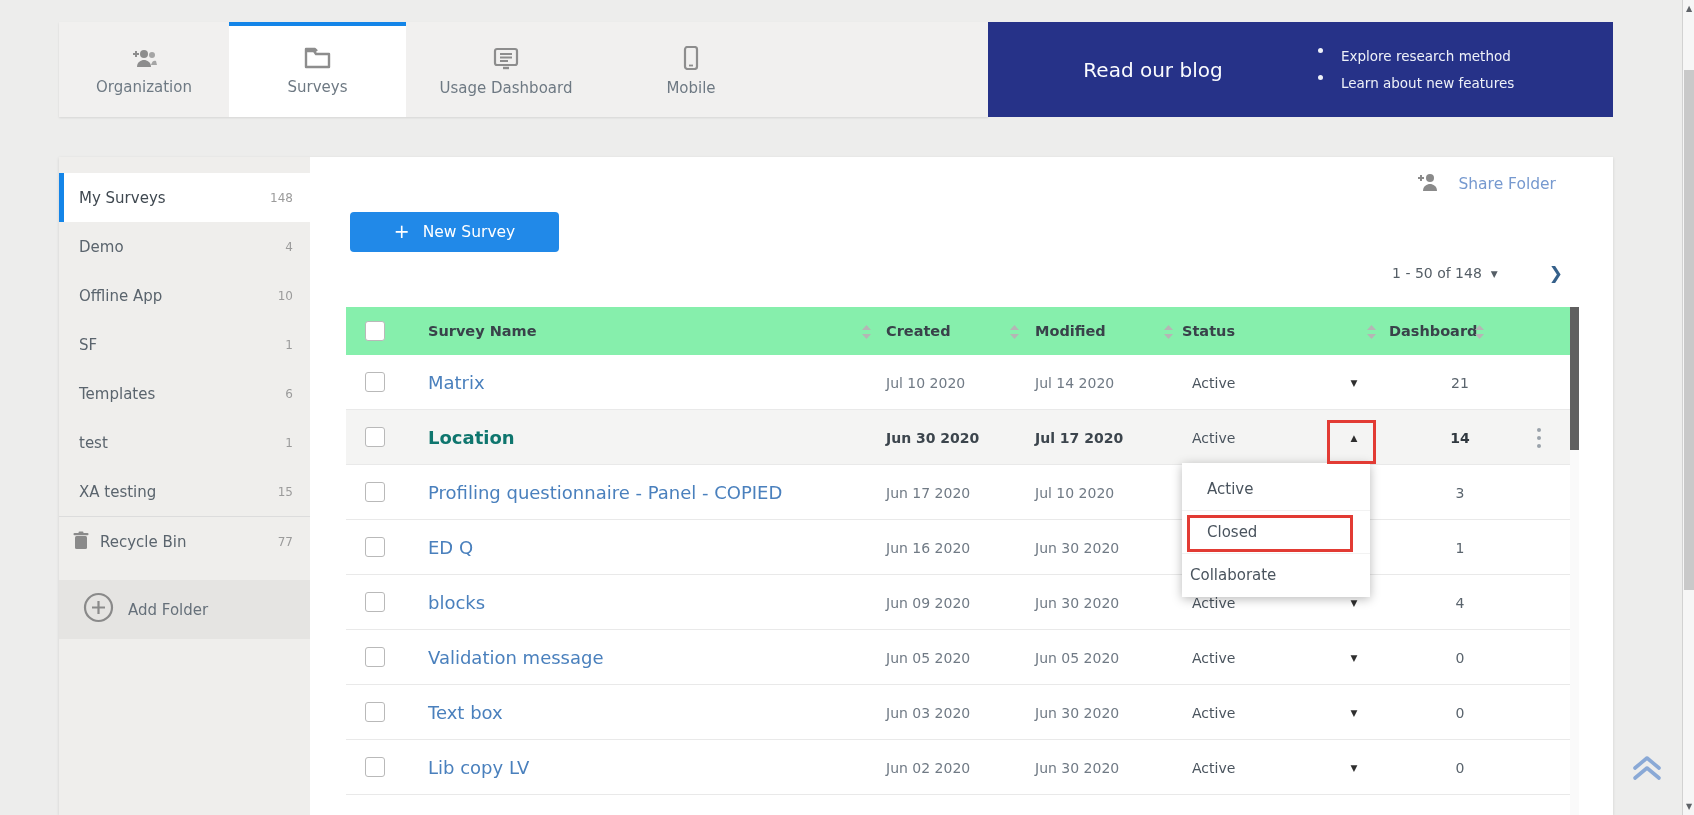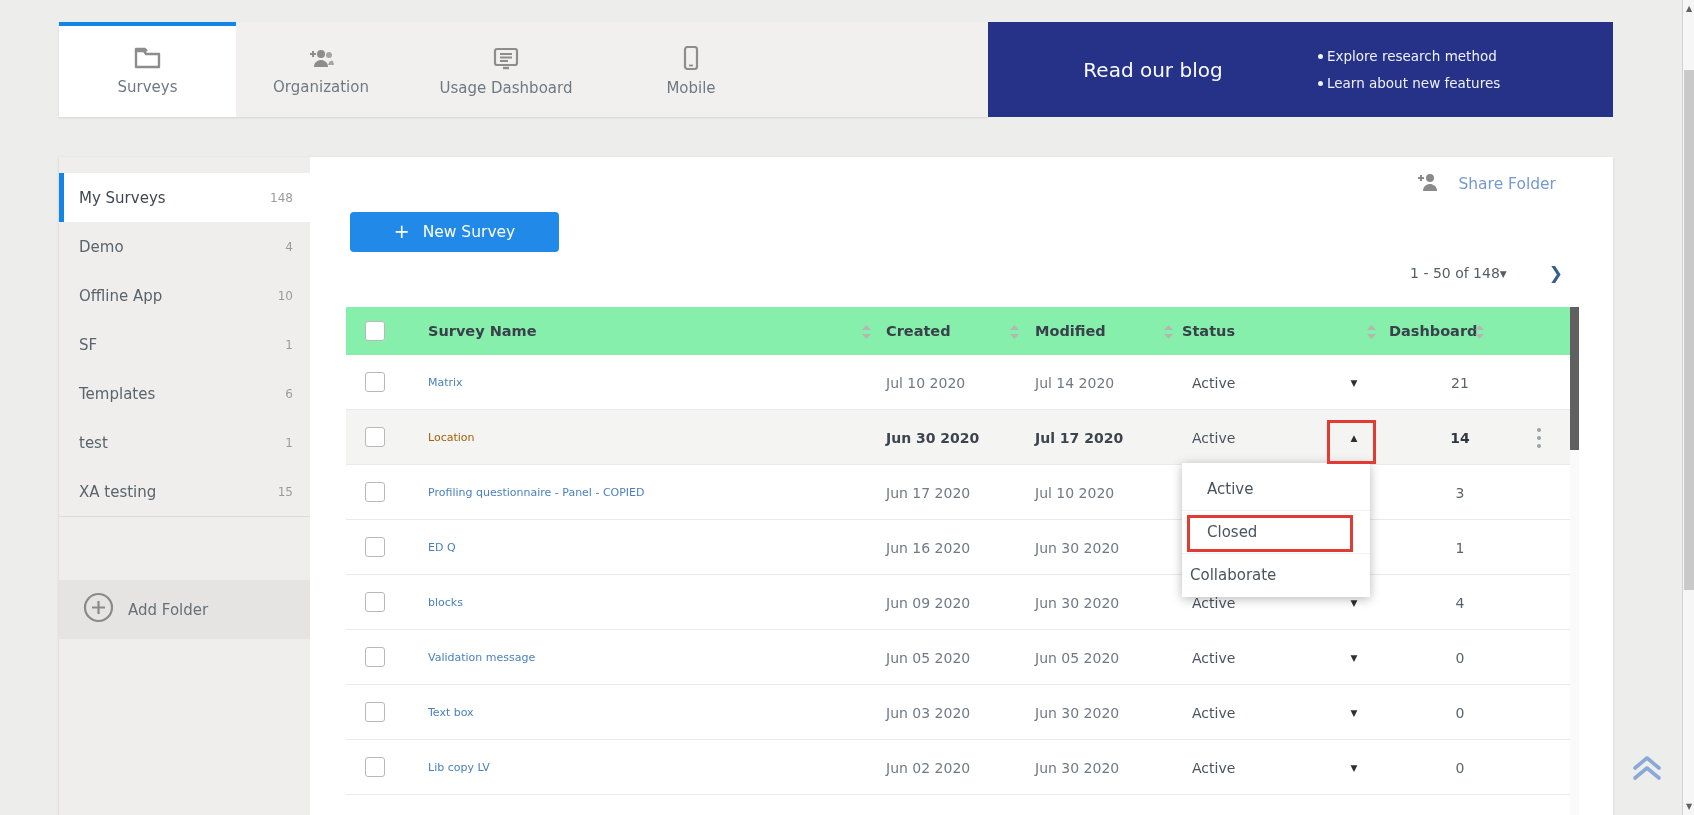--- a/index.html
+++ b/index.html
@@ -14,21 +14,21 @@
     box-shadow:0 1px 2px rgba(0,0,0,.10);display:flex;}
   .tab{height:100%;box-sizing:border-box;border-top:4px solid transparent;display:flex;flex-direction:column;
     align-items:center;justify-content:center;gap:9px;cursor:pointer;}
   .tab.active{background:#ffffff;border-top-color:#1485e8;}
   .tab .tlabel{font-size:15px;color:#6e7983;}
   .tab svg{display:block;}
   
   .banner{position:absolute;left:988px;top:22px;width:625px;height:95px;background:#263288;display:flex;align-items:center;}
   .banner .btitle{width:330px;text-align:center;color:#fbfcfe;font-size:20px;}
   .banner ul{list-style:none;margin:0;padding:0;display:flex;flex-direction:column;gap:11px;}
-  .banner li{color:#eef1f8;font-size:13.5px;display:flex;align-items:center;gap:4px;}
+  .banner li{color:#eef1f8;font-size:13.5px;display:flex;gap:18px;}
   .banner li .dot{width:5px;height:5px;border-radius:50%;background:#eef1f8;flex:none;}
   
   .card{position:absolute;left:59px;top:157px;width:1554px;height:658px;background:#ffffff;
     box-shadow:0 1px 3px rgba(0,0,0,.12);}
   
   .sidebar{position:absolute;left:0;top:0;width:251px;height:658px;background:#efeeec;}
   .folder{height:49px;display:flex;align-items:center;box-sizing:border-box;padding:0 17px 0 20px;cursor:pointer;}
   .folder .flabel{font-size:15px;color:#5a646d;flex:1;}
   .folder .fcount{font-size:12px;color:#9b9b9b;}
   .folder.active{background:#ffffff;border-left:5px solid #1485e8;padding-left:15px;margin-top:16px;}
@@ -40,34 +40,34 @@
   .addfolder{position:absolute;left:0;top:423px;width:251px;height:59px;background:#e5e4e2;
     display:flex;align-items:center;gap:14px;box-sizing:border-box;padding-left:24px;cursor:pointer;}
   .addfolder .flabel{font-size:15px;color:#66707a;}
   
   .main{position:absolute;left:251px;top:0;width:1303px;height:658px;background:#ffffff;}
   .sharefolder{position:absolute;top:15px;right:57px;display:flex;align-items:center;gap:16px;cursor:pointer;}
   .sharefolder .sflabel{font-size:15.5px;color:#7699cf;}
   .btn-new{position:absolute;left:40px;top:55px;width:209px;height:40px;background:#2189e8;border:none;border-radius:4px;
     color:#fff;font-size:15.5px;font-family:inherit;display:flex;align-items:center;justify-content:center;gap:13px;cursor:pointer;}
   .btn-new .plus{font-size:19px;font-weight:400;margin-top:-2px;}
-  .pagination{position:absolute;top:102px;right:50px;height:28px;display:flex;align-items:center;}
+  .pagination{position:absolute;top:102px;right:50px;height:28px;display:flex;align-items:center;gap:9px;}
   .pagination .ptext{font-size:14px;color:#555e66;}
   .pagination .pcaret{font-size:9px;color:#555e66;margin-top:2px;cursor:pointer;}
   .pagination .pnext{font-size:17px;color:#35608a;font-weight:bold;margin-left:42px;cursor:pointer;}
   
   .table{position:absolute;left:36px;top:150px;width:1224px;}
   .thead{position:relative;height:48px;background:#86efac;}
   .thead .hlabel{position:absolute;top:0;height:48px;display:flex;align-items:center;font-size:14.5px;font-weight:bold;color:#39424a;}
   .sort{position:absolute;top:17px;width:9px;height:14px;cursor:pointer;}
   .trow{position:relative;height:55px;background:#fff;border-bottom:1px solid #e9e9e9;box-sizing:border-box;}
   .trow.selected{background:#f4f4f3;}
   .cell{position:absolute;top:0;height:55px;display:flex;align-items:center;font-size:14px;color:#707a85;}
-  .c-name{left:82px;color:#4a80bd;font-size:11px;cursor:pointer;}
-  .trow.selected .c-name{color:#a16207;font-weight:normal;}
+  .c-name{left:82px;color:#4a80bd;font-size:18px;cursor:pointer;}
+  .trow.selected .c-name{color:#0f766e;font-weight:bold;}
   .c-created{left:540px;}
   .c-modified{left:689px;}
   .trow.selected .c-created,.trow.selected .c-modified{color:#3c454d;font-weight:bold;}
   .c-status{left:846px;color:#4a545e;}
   .c-caret{left:996px;width:24px;justify-content:center;font-size:9px;color:#2e2e2e;cursor:pointer;}
   .c-resp{left:1074px;width:80px;justify-content:center;color:#5a646d;}
   .trow.selected .c-resp{color:#30383f;font-weight:bold;}
   .c-kebab{left:1183px;width:20px;justify-content:center;cursor:pointer;}
   .checkbox{position:absolute;left:19px;top:50%;margin-top:-10px;width:20px;height:20px;border:1px solid #b9b9b9;
     border-radius:3px;background:#fff;box-sizing:border-box;cursor:pointer;}
@@ -89,40 +89,40 @@
   
   .scrolltop{position:absolute;left:1629px;top:752px;cursor:pointer;}
   .bscroll{position:absolute;right:0;top:0;width:12px;height:815px;background:#f6f6f6;border-left:1px solid #d2d2d2;box-sizing:border-box;}
   .bscroll .bthumb{position:absolute;left:1px;top:70px;width:10px;height:520px;background:#c9c9c9;cursor:pointer;}
   .bscroll .barrow{position:absolute;left:0;width:12px;text-align:center;font-size:8px;color:#5f6368;cursor:pointer;}
 </style>
 </head>
 <body>
 
 <div class="navcard">
-  <div class="tab active" style="width:177px">
-    <span>
-      <svg width="27" height="22" viewBox="0 0 27 22">
-          <path d="M2 4 h8 l2 3 h13 v13 h-23 z M2 4 v-2 h9 l2 2" fill="none" stroke="#8d8d8d" stroke-width="2.4" stroke-linejoin="round"></path>
-        </svg>
-    </span>
-    <span class="tlabel">Surveys</span>
-  </div>
   <div class="tab" style="width:170px">
     <span>
       <svg width="30" height="22" viewBox="0 0 30 22">
           <circle cx="15" cy="7" r="4" fill="#8d8d8d"></circle>
           <path d="M8 20 c0-5 4-7 7-7 s7 2 7 7 z" fill="#8d8d8d"></path>
           <circle cx="23" cy="8" r="3" fill="#a5a5a5"></circle>
           <path d="M22 18 c1-4 3-5 5-4 l1 4 z" fill="#a5a5a5"></path>
           <path d="M4 7 h6 M7 4 v6" stroke="#8d8d8d" stroke-width="2"></path>
         </svg>
     </span>
     <span class="tlabel">Organization</span>
   </div>
+  <div class="tab active" style="width:177px">
+    <span>
+      <svg width="27" height="22" viewBox="0 0 27 22">
+          <path d="M2 4 h8 l2 3 h13 v13 h-23 z M2 4 v-2 h9 l2 2" fill="none" stroke="#8d8d8d" stroke-width="2.4" stroke-linejoin="round"></path>
+        </svg>
+    </span>
+    <span class="tlabel">Surveys</span>
+  </div>
   <div class="tab" style="width:200px">
     <span>
       <svg width="28" height="23" viewBox="0 0 28 23">
           <rect x="3" y="2" width="22" height="16" rx="2" fill="none" stroke="#8d8d8d" stroke-width="2.2"></rect>
           <path d="M8 7 h12 M8 10.5 h12 M8 14 h8" stroke="#8d8d8d" stroke-width="1.8"></path>
           <path d="M11 21 h6" stroke="#8d8d8d" stroke-width="2.4"></path>
         </svg>
     </span>
     <span class="tlabel">Usage Dashboard</span>
   </div>
@@ -185,20 +185,31 @@
     <span class="flabel">test</span>
     <span class="fcount">1</span>
   </div>
 
   <div class="folder">
     <span class="flabel">XA testing</span>
     <span class="fcount">15</span>
   </div>
 </div>
     <div class="side-divider"></div>
+    <div class="recycle">
+      <span>
+        <svg width="16" height="18" viewBox="0 0 16 18">
+            <rect x="2" y="5" width="12" height="13" rx="1.5" fill="#8a8a8a"></rect>
+            <rect x="0.5" y="2" width="15" height="2.2" rx="1" fill="#8a8a8a"></rect>
+            <rect x="5.5" y="0.5" width="5" height="2" rx="1" fill="#8a8a8a"></rect>
+          </svg>
+      </span>
+      <span class="flabel">Recycle Bin</span>
+      <span class="fcount">77</span>
+    </div>
     <div class="addfolder">
       <span>
         <svg width="31" height="31" viewBox="0 0 31 31">
             <circle cx="15.5" cy="15.5" r="13.5" fill="none" stroke="#8a8a8a" stroke-width="2.2"></circle>
             <path d="M15.5 9 v13 M9 15.5 h13" stroke="#8a8a8a" stroke-width="2.2"></path>
           </svg>
       </span>
       <span class="flabel">Add Folder</span>
     </div>
   </div>

